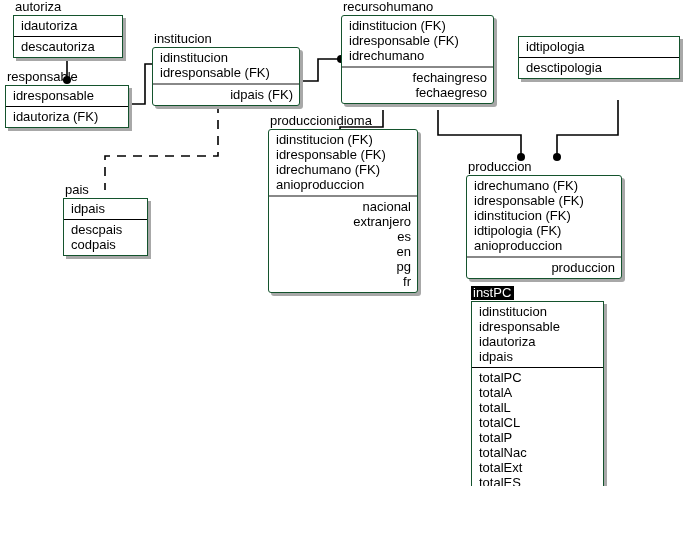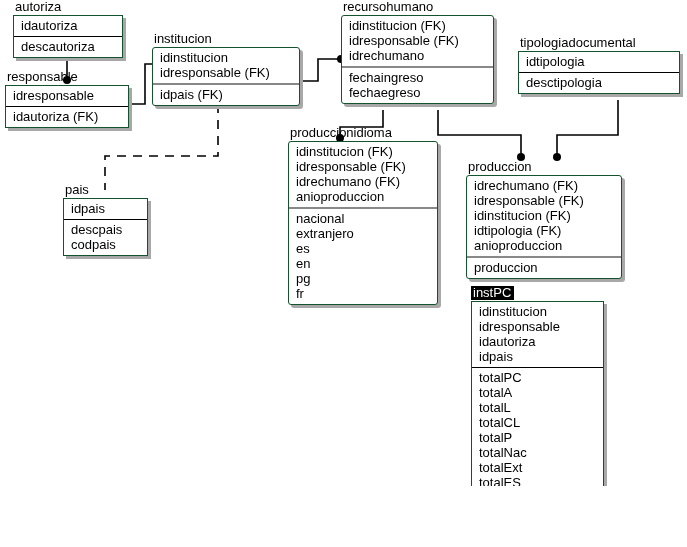--- a/index.html
+++ b/index.html
@@ -57,20 +57,21 @@
     border-radius: 3px;
   }
   .ent-sec {
     padding: 2px 6px 3px 7px;
   }
   .ent-sec + .ent-sec {
     border-top: 1px solid #000000;
   }
   .ent-box.rounded .ent-sec + .ent-sec {
     border-top: 2px solid #888888;
+    text-align: right;
   }
   .attr {
     font-size: 13px;
     line-height: 15px;
     color: #000000;
     white-space: nowrap;
   }
 </style>
 </head>
 <body>
@@ -167,32 +168,31 @@
         <div class="attr">idrechumano</div>
       </div>
       <div class="ent-sec">
         <div class="attr">fechaingreso</div>
         <div class="attr">fechaegreso</div>
       </div>
     </div>
   </div>
 
   <div class="entity" style="left:518px; top:36px; width:162px;">
-    <div class="ent-title">tipologiadocumental</div>
     <div class="ent-box">
       <div class="ent-sec">
         <div class="attr">idtipologia</div>
       </div>
       <div class="ent-sec">
         <div class="attr">desctipologia</div>
       </div>
     </div>
   </div>
 
-  <div class="entity" style="left:268px; top:126px; width:150px;margin-left:20px;">
+  <div class="entity" style="left:268px; top:114px; width:150px;">
     <div class="ent-title">produccionidioma</div>
     <div class="ent-box rounded">
       <div class="ent-sec">
         <div class="attr">idinstitucion (FK)</div>
         <div class="attr">idresponsable (FK)</div>
         <div class="attr">idrechumano (FK)</div>
         <div class="attr">anioproduccion</div>
       </div>
       <div class="ent-sec">
         <div class="attr">nacional</div>

